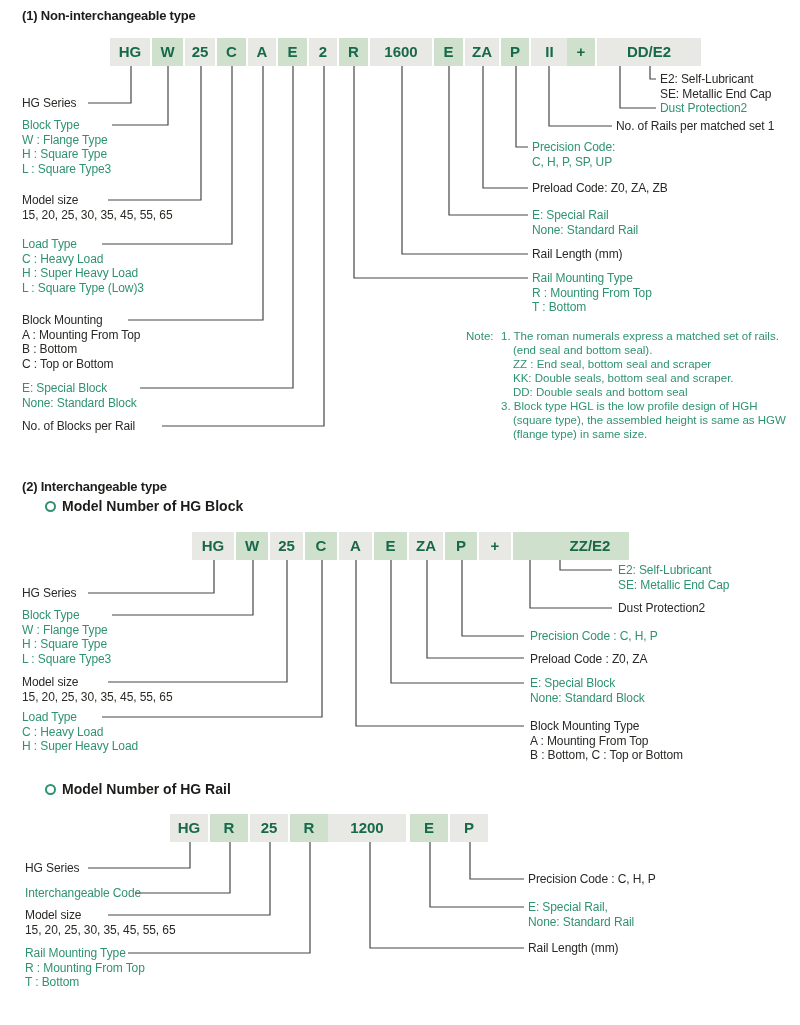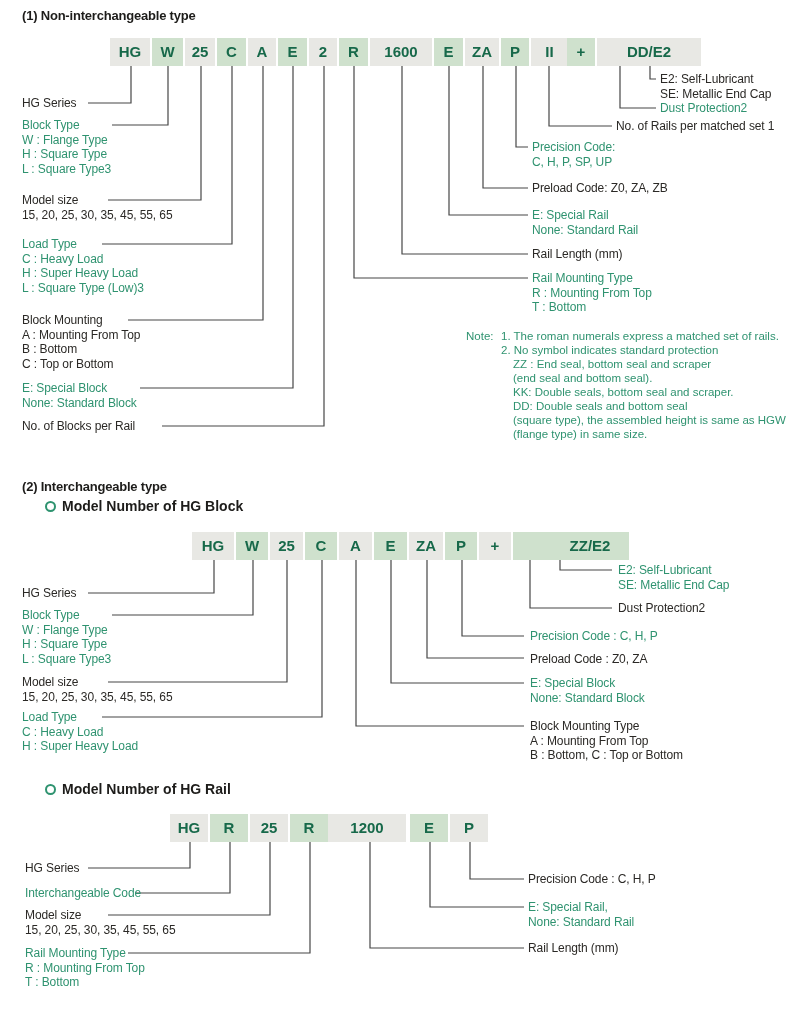--- a/index.html
+++ b/index.html
@@ -150,25 +150,25 @@
     <div>Rail Length (mm)</div>
   </div>
   <div class="lbl g" style="left:532px;top:271px;">
     <div>Rail Mounting Type</div>
     <div>R : Mounting From Top</div>
     <div>T : Bottom</div>
   </div>
 
   <div class="note">
     <div class="nrow"><span class="nlabel">Note:</span><span>1. The roman numerals express a matched set of rails.</span></div>
-    <div class="nrow">2. No symbol indicates standard protection</div>
+    <div class="nrow ind2">(end seal and bottom seal).</div>
     <div class="nrow ind2">ZZ : End seal, bottom seal and scraper</div>
-    <div class="nrow ind2">(end seal and bottom seal).</div>
     <div class="nrow ind2">KK: Double seals, bottom seal and scraper.</div>
     <div class="nrow ind2">DD: Double seals and bottom seal</div>
+    <div class="nrow">3. Block type HGL is the low profile design of HGH</div>
     <div class="nrow ind2">(square type), the assembled height is same as HGW</div>
     <div class="nrow ind2">(flange type) in same size.</div>
   </div>
 
   <div class="sec-title" style="left:22px;top:479px;">(2) Interchangeable type</div>
   <div class="subhead" style="left:45px;top:498px;">
     <span class="ring"></span>
     <span>Model Number of HG Block</span>
   </div>
 

